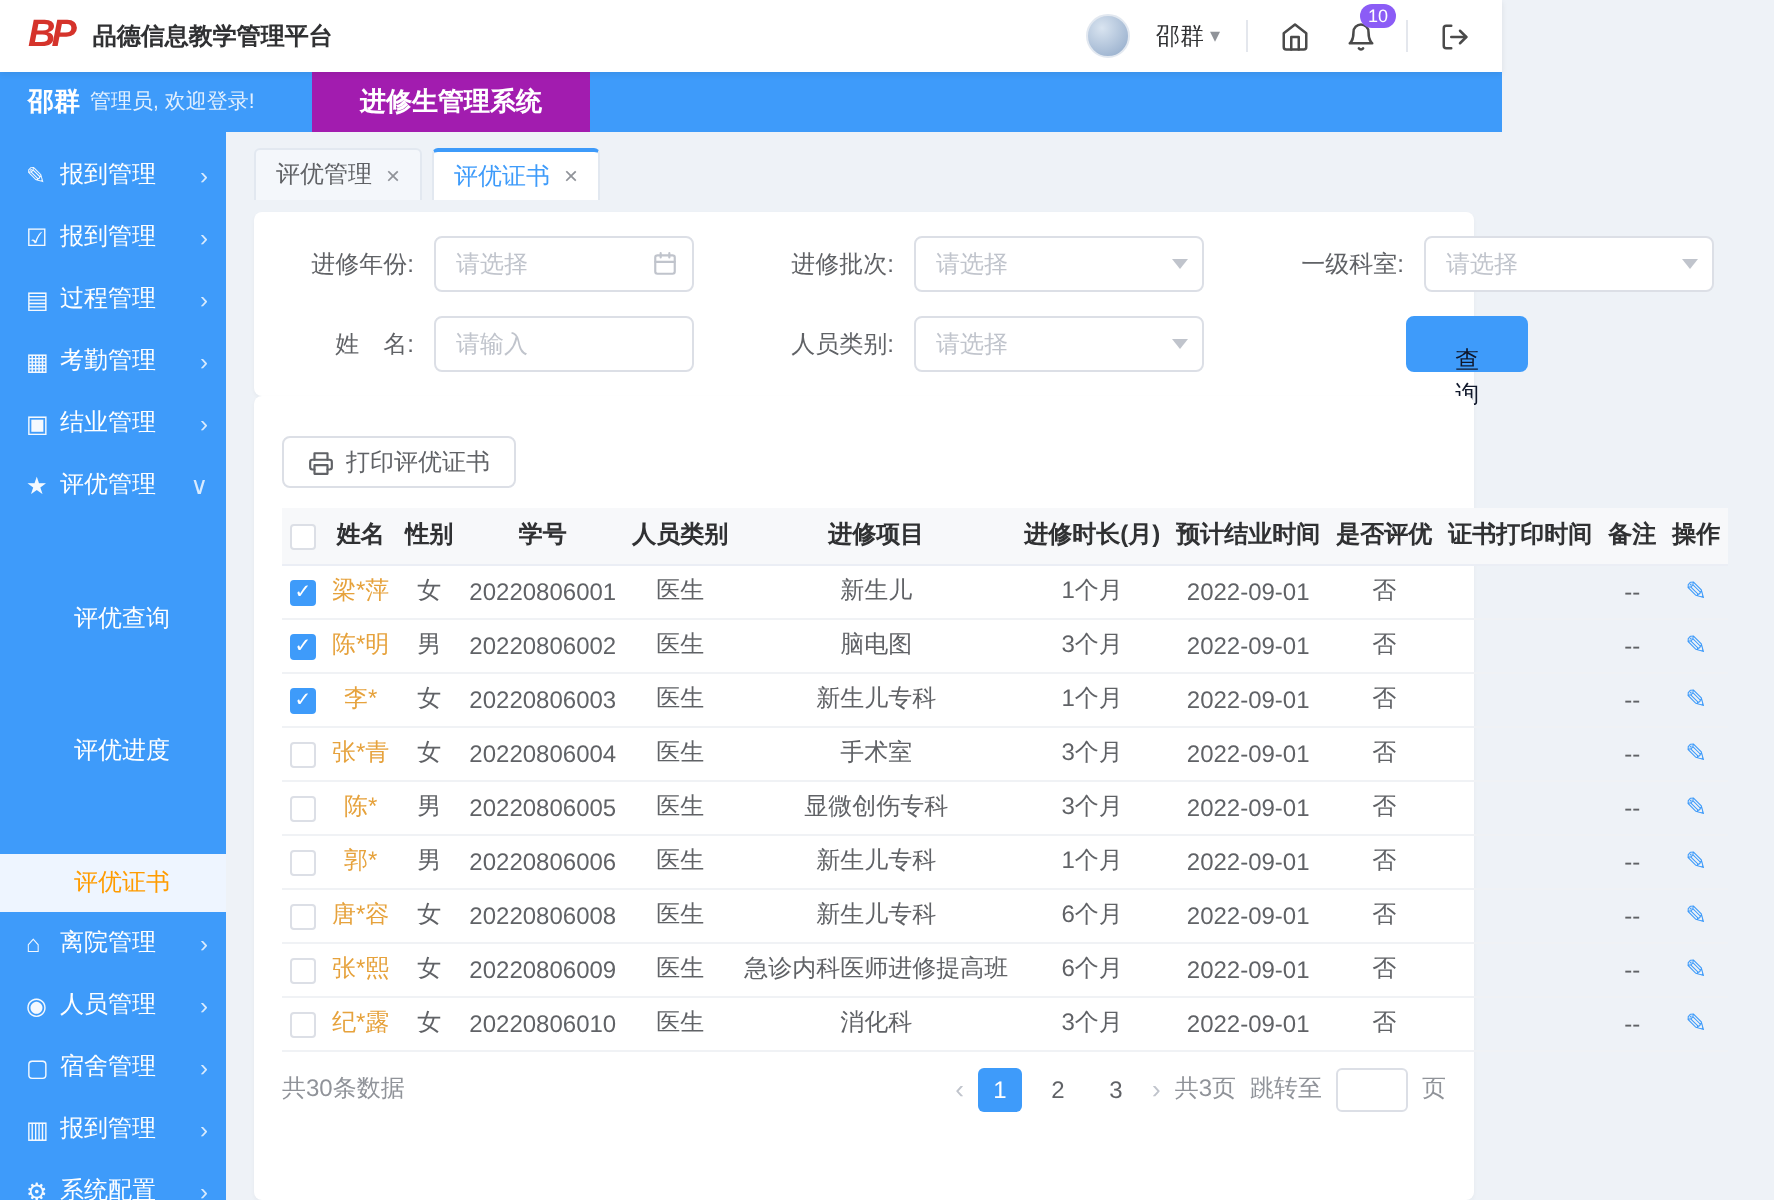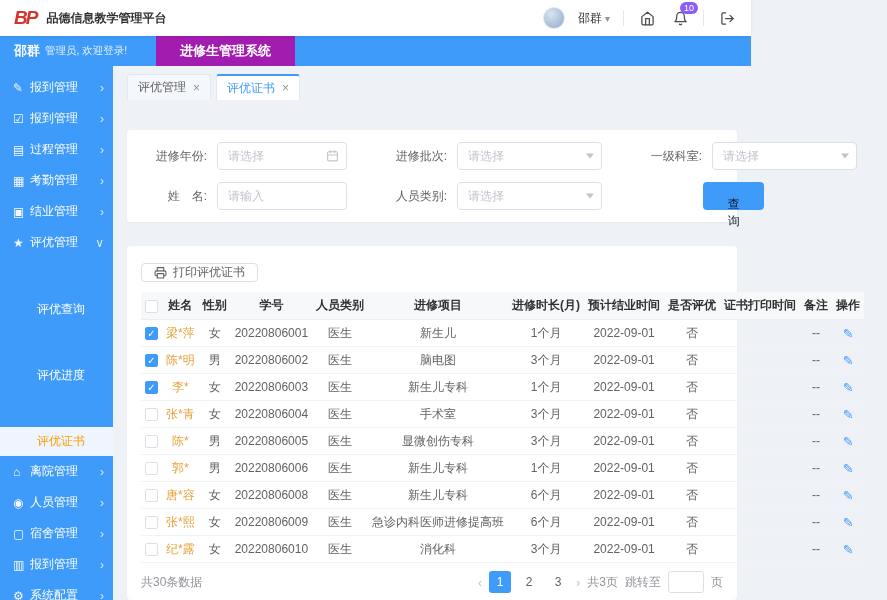--- a/index.html
+++ b/index.html
@@ -37,37 +37,37 @@
   .sub-item.active { background:#eef5ff; color:#ff9c00; }
 
   .main { flex:1; padding:8px 14px 0 14px; display:flex; flex-direction:column; min-width:0; }
 
   
   .tabs { display:flex; gap:5px; margin-bottom:6px; }
   .tab { height:26px; display:flex; align-items:center; gap:7px; padding:0 10px; font-size:12px; background:#f4f7fb; border:1px solid #e2e8f0; border-bottom:none; border-radius:3px 3px 0 0; color:#606266; cursor:pointer; }
   .tab.active { background:#fff; color:#3e9bfa; border-top:2px solid #3e9bfa; }
   .tab-close { font-size:12px; color:#909399; cursor:pointer; }
 
-  .card { background:#fff; border-radius:4px; box-shadow:0 1px 2px rgba(0,0,0,.04);margin-top:24px; }
+  .card { background:#fff; border-radius:4px; box-shadow:0 1px 2px rgba(0,0,0,.04); }
 
   
   .filter-card { padding:12px 18px; display:flex; flex-direction:column; gap:12px; }
   .filter-row { display:flex; align-items:center; }
   .fgroup { display:flex; align-items:center; margin-right:38px; }
   .flabel { width:62px; text-align:right; margin-right:10px; color:#606266; font-size:12px; white-space:nowrap; }
   .fwrap { position:relative; }
   .fwrap input { width:130px; height:28px; border:1px solid #dcdfe6; border-radius:4px; padding:0 26px 0 10px; font-size:12px; color:#606266; font-family:inherit; outline:none; }
   .fwrap.select input { width:145px; cursor:pointer; }
   .fwrap input::placeholder { color:#c0c4cc; }
   .fwrap .suffix { position:absolute; right:8px; top:50%; transform:translateY(-50%); display:flex; align-items:center; }
   .tri-down { width:0; height:0; border-left:4px solid transparent; border-right:4px solid transparent; border-top:5px solid #c0c4cc; }
   .query-btn { height:28px; padding:14px 20px; background:#3e9bfa; color:#0f172a; border:none; border-radius:4px; font-size:12px; cursor:pointer; font-family:Liberation Sans, sans-serif; }
 
   
-  .table-card { padding:20px 14px 10px; flex:1; display:flex; flex-direction:column; min-height:0;justify-content:center; }
+  .table-card { padding:20px 14px 10px; flex:1; display:flex; flex-direction:column; min-height:0; }
   .print-btn { display:inline-flex; align-items:center; gap:6px; height:26px; padding:0 12px; background:#fff; border:1px solid #dcdfe6; border-radius:4px; font-size:12px; color:#606266; cursor:pointer; align-self:flex-start; font-family:inherit; }
 
   table { width:100%; border-collapse:collapse; margin-top:10px; font-size:12px; table-layout:auto; }
   thead th { background:#f7f8fa; height:28px; font-weight:bold; color:#303133; text-align:center; border-bottom:1px solid #ebeef5; padding:0 4px; white-space:nowrap; }
   tbody td { height:27px; text-align:center; color:#606266; border-bottom:1px solid #f0f2f5; padding:0 4px; white-space:nowrap; }
   td.name-cell { color:#e6a23c; }
   .cb { display:inline-block; width:13px; height:13px; border:1px solid #dcdfe6; border-radius:2px; background:#fff; vertical-align:middle; cursor:pointer; }
   .cb.checked { background:#3e9bfa; border-color:#3e9bfa; }
   .cb.checked::after { content:"✓"; display:block; color:#fff; font-size:10px; line-height:12px; text-align:center; }
   .edit { color:#3e9bfa; font-size:13px; cursor:pointer; }

